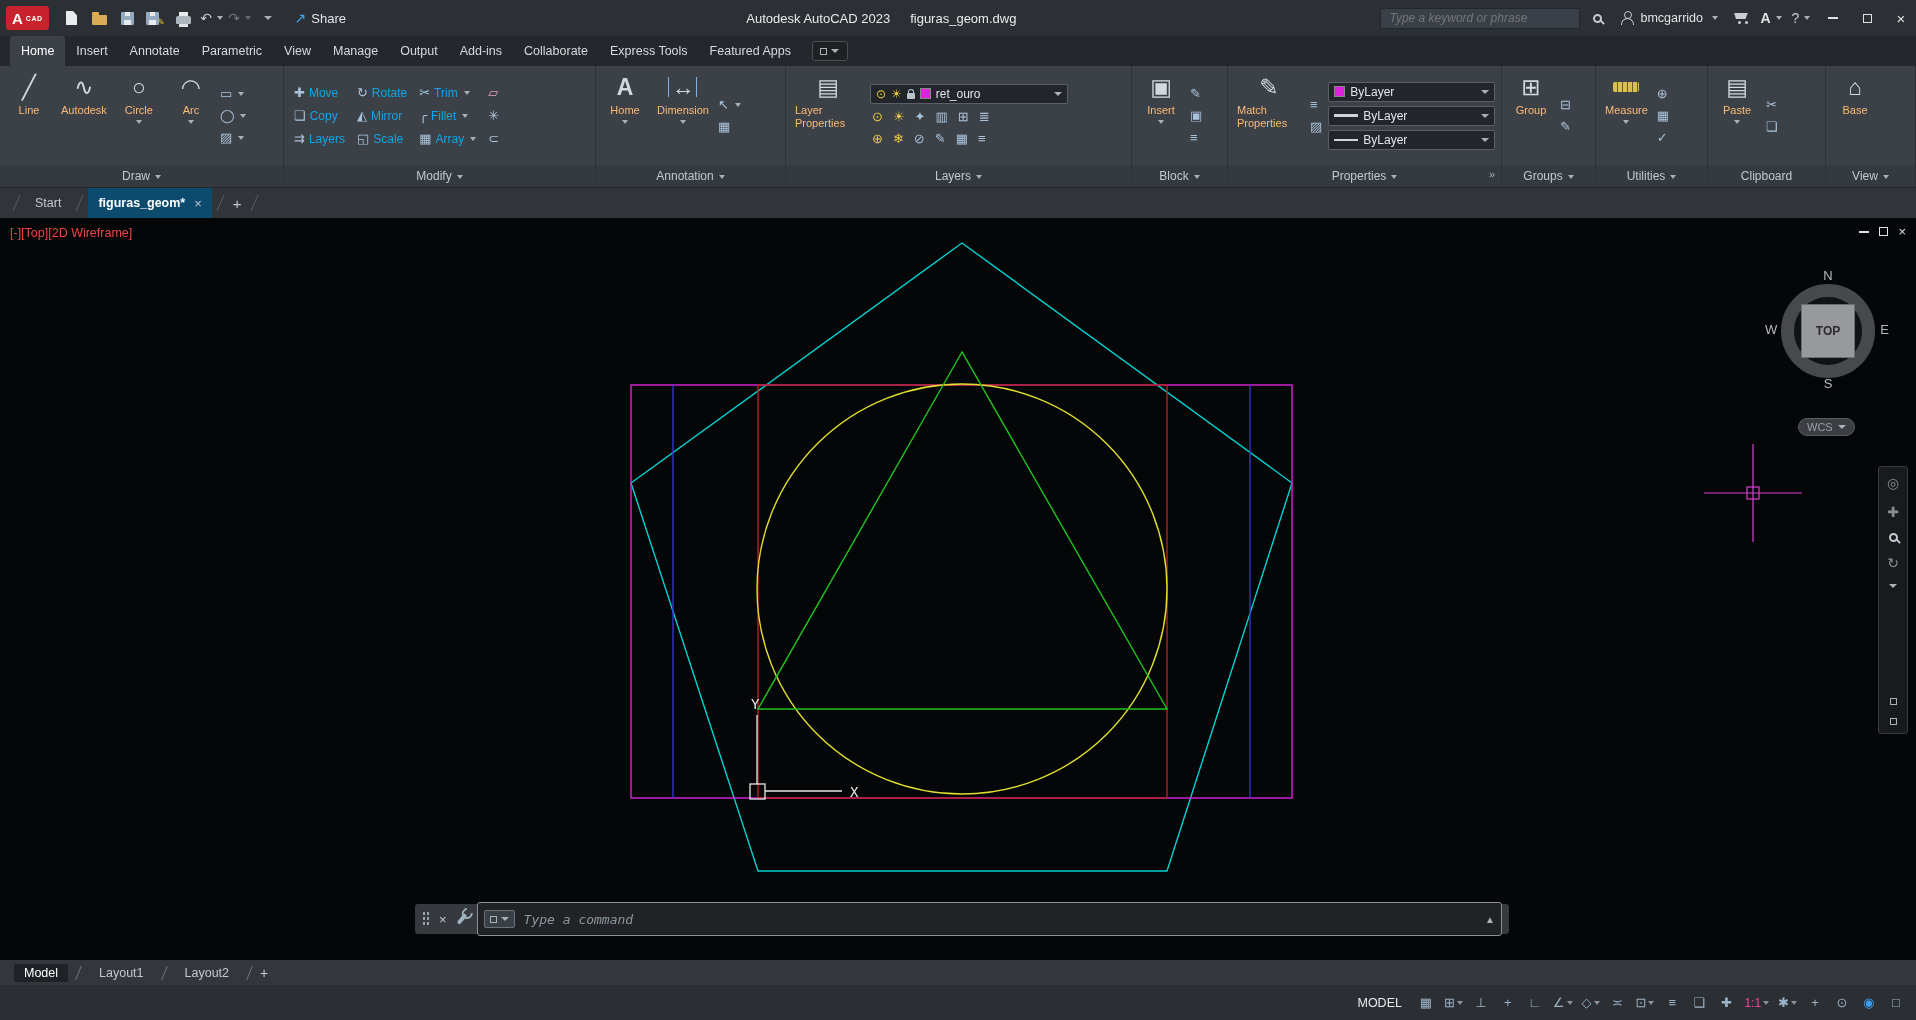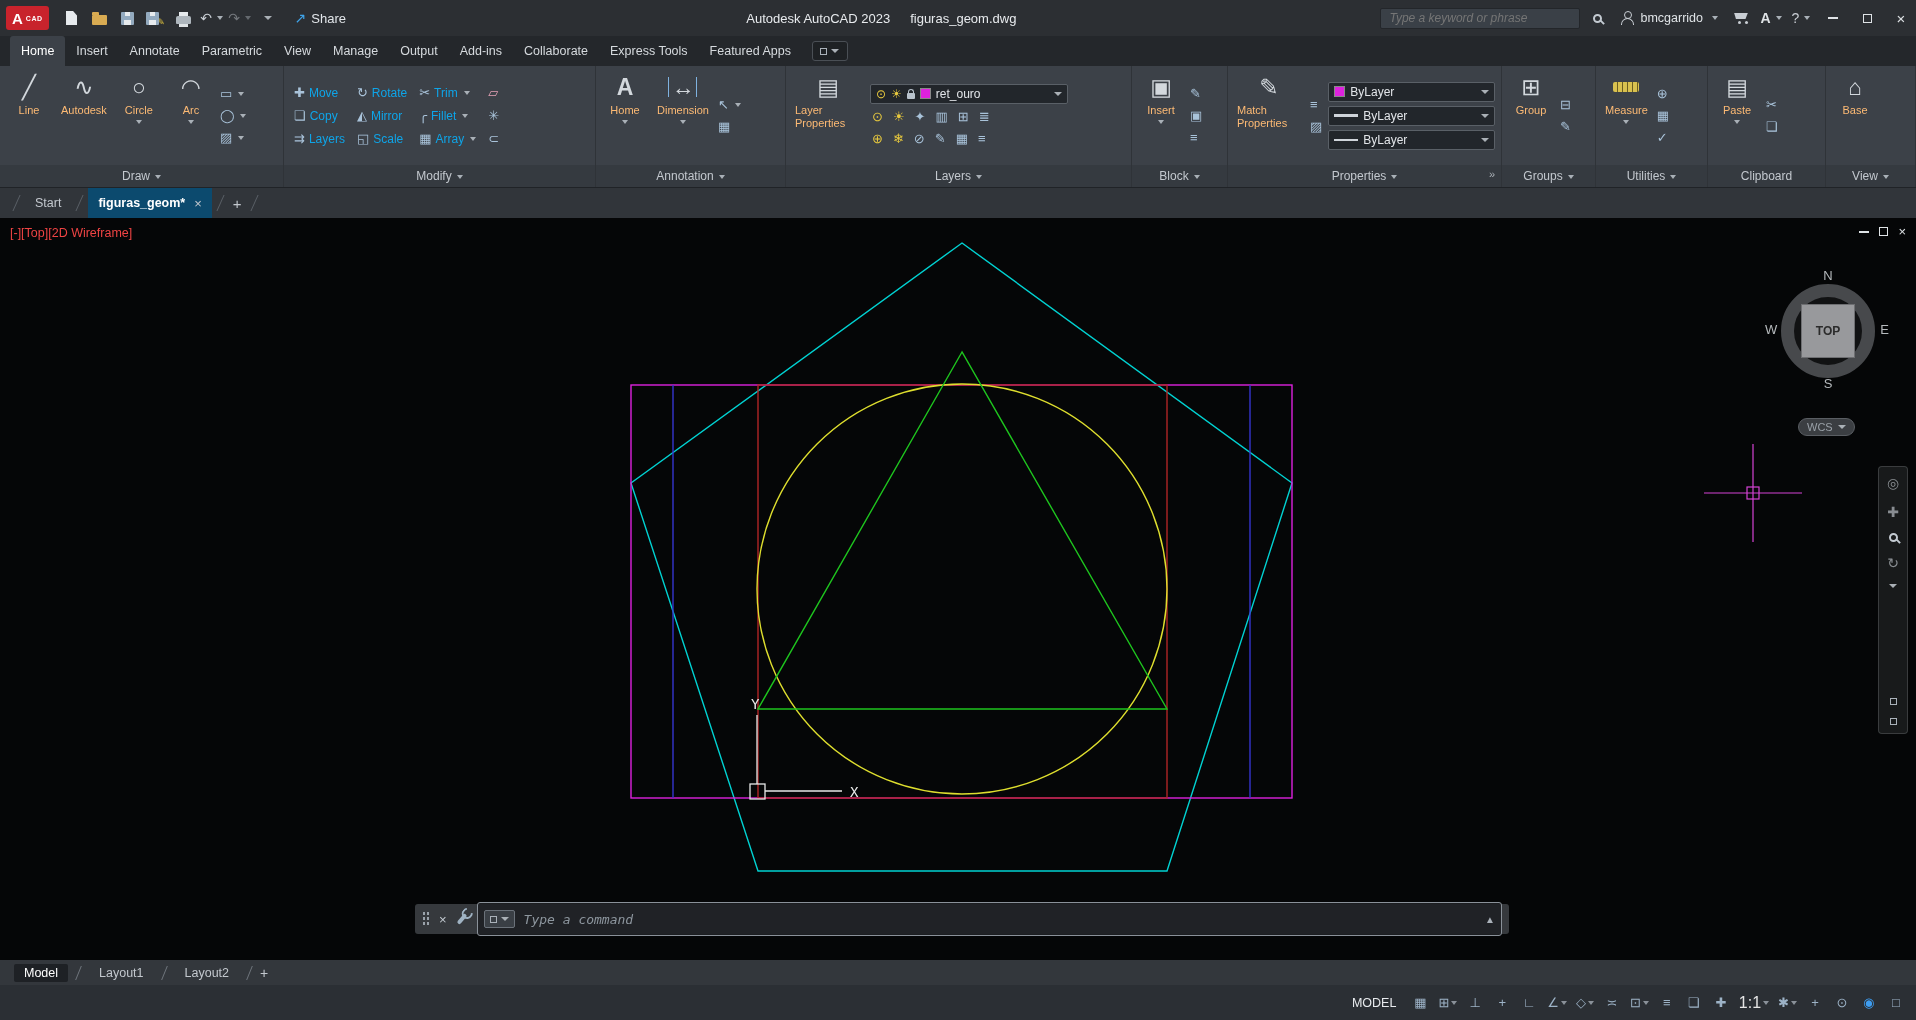--- a/index.html
+++ b/index.html
@@ -124,21 +124,21 @@
 .layoutbar{height:25px;background:#33373c;display:flex;align-items:center;padding-left:14px;gap:10px;font-size:12.5px;color:#c3c8ce}
 .ltab{padding:2px 10px;cursor:pointer}
 .ltab.active{background:#1e2125;color:#fff;border-radius:2px}
 .slash2{width:1px;height:14px;background:#70767d;transform:skewX(-22deg)}
 .ladd{font-size:14px;cursor:pointer}
 
 .statusbar{height:35px;background:#2b2f34;display:flex;align-items:center;padding:0 8px}
 .stgroup{margin-left:auto;display:flex;align-items:center;gap:3px}
 .stmodel{color:#e8ebee;font-size:12.5px;padding:0 9px;cursor:pointer}
 .stico{min-width:24px;height:24px;display:flex;align-items:center;justify-content:center;color:#9db3c7;font-size:13px;border-radius:2px;padding:0 3px;cursor:pointer}
-.stico.txt{font-size:16px;color:#e5e5e5}
+.stico.txt{font-size:12px;color:#ec4899}
 .stico.dd::after{content:"";display:inline-block;margin-left:2px;border-left:3px solid transparent;border-right:3px solid transparent;border-top:4px solid #8a9199}
 .stico.active span{color:#3e9df0}
 .layerrow .sbtn:nth-child(1) .sic,.layerrow .sbtn:nth-child(2) .sic{color:#e8c93e}
 </style>
 </head>
 <body>
 
 <div class="titlebar">
   <div class="logo">
     <b>A</b>

